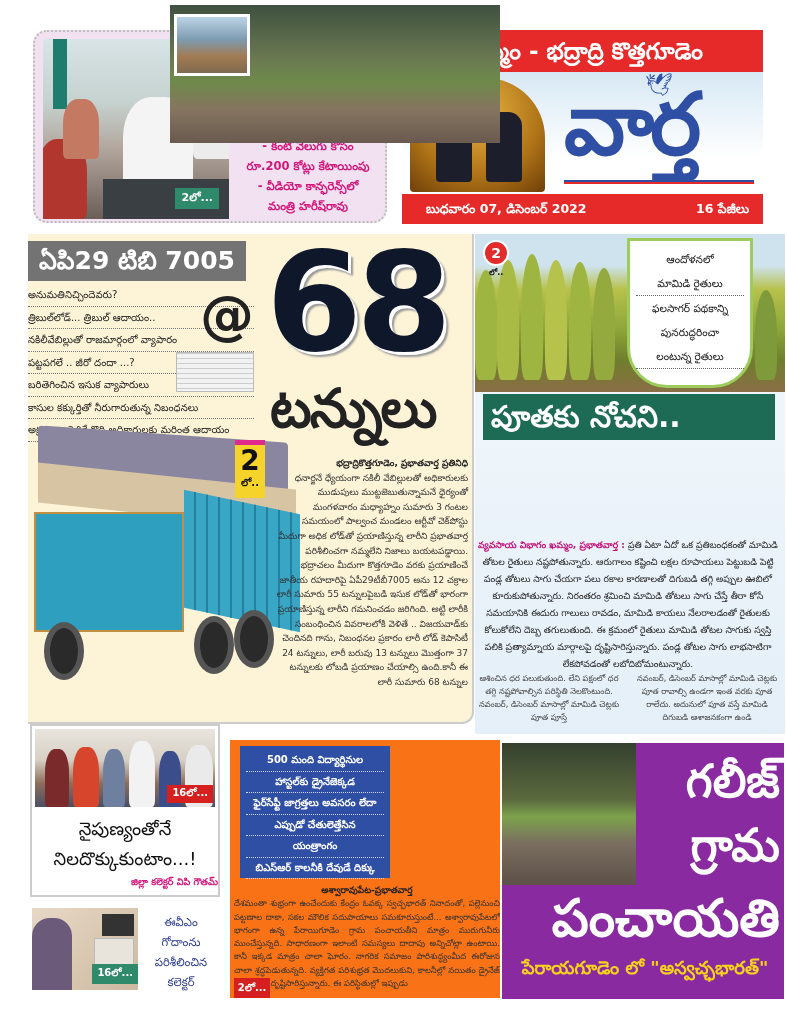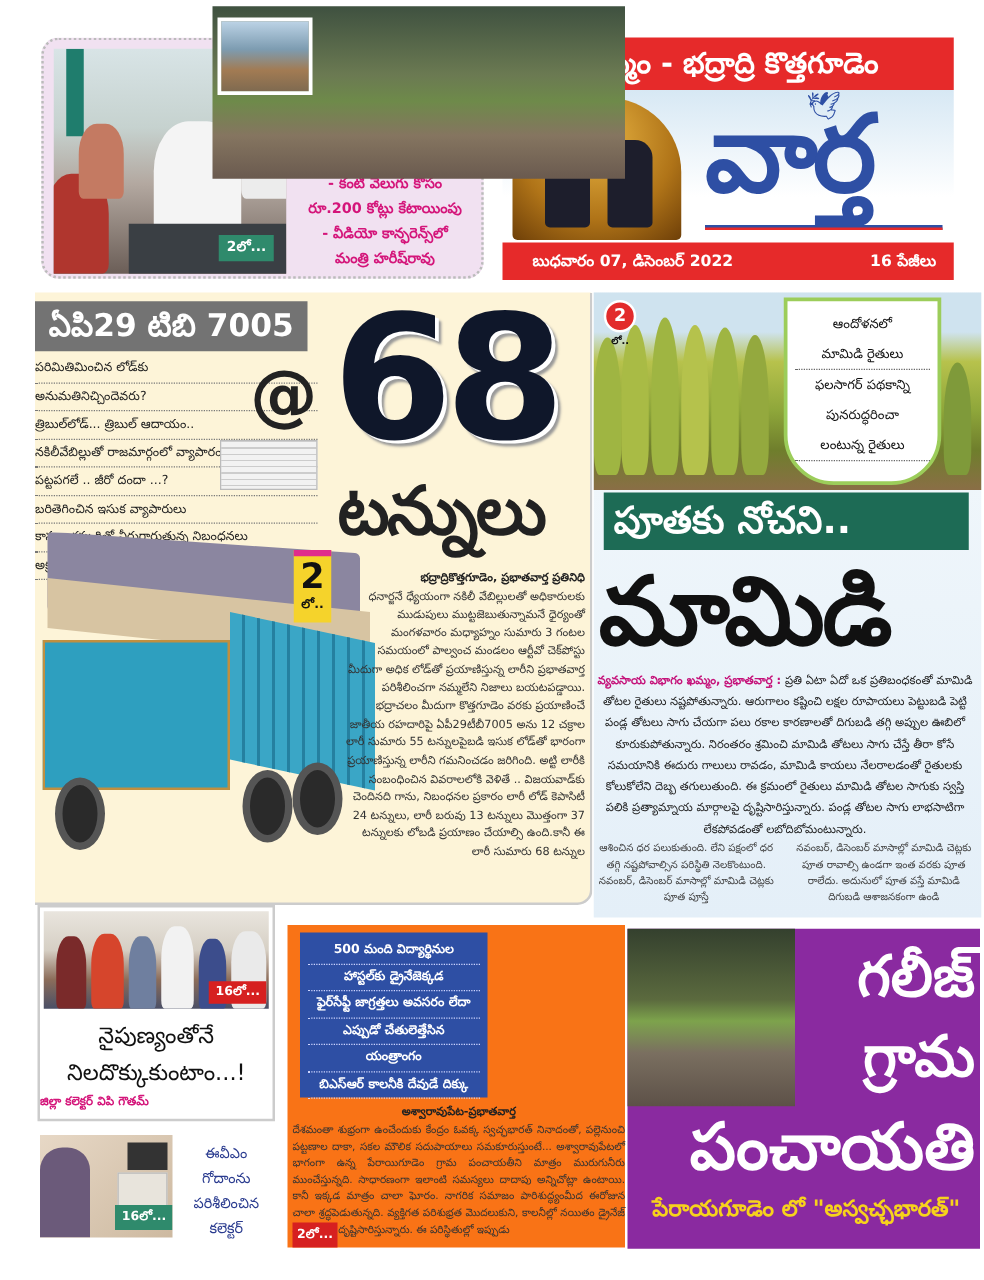--- a/index.html
+++ b/index.html
@@ -63,21 +63,21 @@
   #mango-body{left:0;top:302px;width:306px;font-size:9.2px;line-height:17px;color:#222;text-align:center}
   #mango-body .dl{color:#c5137a;font-weight:bold}
   #mango-cols{left:0;top:438px;width:306px;display:flex;gap:10px}
   .mcol{flex:1;font-size:8.2px;line-height:13px;color:#444;text-align:center}
 
   
   #skill-card{left:30px;top:724px;width:190px;height:173px;border:2px solid #ccc;background:#fff}
   #skill-photo{left:3px;top:3px;width:180px;height:78px;background:linear-gradient(180deg,#e9e5de 0%,#d6cfc4 40%,#8c6d5a 70%,#4a4f66 100%);overflow:hidden}
   #skill-badge{right:2px;bottom:4px;background:#d62020;color:#fff;font-size:10px;font-weight:bold;padding:2px 5px}
   #skill-title{left:0;top:88px;width:186px;text-align:center;font-size:18px;line-height:30px;color:#111}
-  #skill-byline{left:0;top:150px;width:186px;text-align:left;font-size:9.5px;font-weight:bold;color:#d4157a}
+  #skill-byline{left:0;top:150px;width:186px;text-align:right;font-size:9.5px;font-weight:bold;color:#d4157a}
   #evm-photo{left:32px;top:908px;width:106px;height:82px;background:linear-gradient(135deg,#e7d8c6,#cdb9a0);overflow:hidden}
   #evm-badge{right:0;bottom:6px;background:#2f8a6c;color:#fff;font-size:10px;font-weight:bold;padding:3px 5px}
   #evm-text{left:140px;top:912px;width:82px;text-align:center;font-size:11.5px;line-height:20px;color:#2a3b8f}
 
   
   #gram-panel{left:230px;top:740px;width:270px;height:258px;background:#f97316}
   #gram-blue{left:10px;top:6px;width:150px;height:132px;background:#2e4fa4;color:#fff;text-align:center;padding-top:4px}
   #gram-blue .ln{font-size:10px;font-weight:bold;line-height:20.5px;border-bottom:1px dotted #cfd6ff;margin:0 6px}
   #gram-blue .ln:last-child{border-bottom:1px dotted #cfd6ff}
   #gram-photo{left:170px;top:5px;width:330px;height:138px;background:linear-gradient(180deg,#3f5140 0%,#6b7a52 40%,#6e8a4a 55%,#857560 75%,#6a5a4f 100%)}
@@ -132,21 +132,20 @@
   </div>
   <div id="mast-date-bar" class="abs">
     <span>బుధవారం 07, డిసెంబర్ 2022</span>
     <span id="mast-pages">16 పేజీలు</span>
   </div>
 </div>
 
 <div id="lead" class="abs">
   <div id="plate" class="abs">ఏపి29 టిబి 7005</div>
   <div id="bullets" class="abs">
-    <div class="bullet">పరిమితిమించిన లోడ్‌కు</div>
     <div class="bullet">అనుమతినిచ్చిందెవరు?</div>
     <div class="bullet">త్రిబుల్‌లోడ్... త్రిబుల్ ఆదాయం..</div>
     <div class="bullet">నకిలీవేబిల్లుతో రాజమార్గంలో వ్యాపారం</div>
     <div class="bullet">పట్టపగలే .. జీరో దందా ...?</div>
     <div class="bullet">బరితెగించిన ఇసుక వ్యాపారులు</div>
     <div class="bullet">కాసుల కక్కుర్తితో నీరుగారుతున్న నిబంధనలు</div>
     <div class="bullet">అక్రమాలు పెరిగే కొద్ది అధికారులకు మరింత ఆదాయం</div>
   </div>
   <div id="at-sign" class="abs">@</div>
   <div id="doc-thumb" class="abs"></div>
@@ -185,21 +184,20 @@
   <div id="mango-badge" class="abs">2</div>
   <div id="mango-badge-lo" class="abs">లో..</div>
   <div id="mango-box" class="abs">
     <div class="ln">ఆందోళనలో</div>
     <div class="ln sep">మామిడి రైతులు</div>
     <div class="ln">ఫలసాగర్ పథకాన్ని</div>
     <div class="ln">పునరుద్ధరించా</div>
     <div class="ln sep">లంటున్న రైతులు</div>
   </div>
   <div id="mango-kicker" class="abs">పూతకు నోచని..</div>
-  <div id="mango-head" class="abs">మామిడి</div>
   <div id="mango-body" class="abs">
     <span class="dl">వ్యవసాయ విభాగం ఖమ్మం, ప్రభాతవార్త :</span>
     <span>ప్రతి ఏటా ఏదో ఒక ప్రతిబంధకంతో మామిడి తోటల రైతులు నష్టపోతున్నారు. ఆరుగాలం కష్టించి లక్షల రూపాయలు పెట్టుబడి పెట్టి పండ్ల తోటలు సాగు చేయగా పలు రకాల కారణాలతో దిగుబడి తగ్గి అప్పుల ఊబిలో కూరుకుపోతున్నారు. నిరంతరం శ్రమించి మామిడి తోటలు సాగు చేస్తే తీరా కోసే సమయానికి ఈదురు గాలులు రావడం, మామిడి కాయలు నేలరాలడంతో రైతులకు కోలుకోలేని దెబ్బ తగులుతుంది. ఈ క్రమంలో రైతులు మామిడి తోటల సాగుకు స్వస్తి పలికి ప్రత్యామ్నాయ మార్గాలపై దృష్టిసారిస్తున్నారు. పండ్ల తోటల సాగు లాభసాటిగా లేకపోవడంతో లబోదిబోమంటున్నారు.</span>
   </div>
   <div id="mango-cols" class="abs">
     <div class="mcol">ఆశించిన ధర పలుకుతుంది. లేని పక్షంలో ధర తగ్గి నష్టపోవాల్సిన పరిస్థితి నెలకొంటుంది. నవంబర్, డిసెంబర్ మాసాల్లో మామిడి చెట్లకు పూత పూస్తే</div>
     <div class="mcol">నవంబర్, డిసెంబర్ మాసాల్లో మామిడి చెట్లకు పూత రావాల్సి ఉండగా ఇంత వరకు పూత రాలేదు. అదునులో పూత వస్తే మామిడి దిగుబడి ఆశాజనకంగా ఉండి</div>
   </div>
 </div>
 

